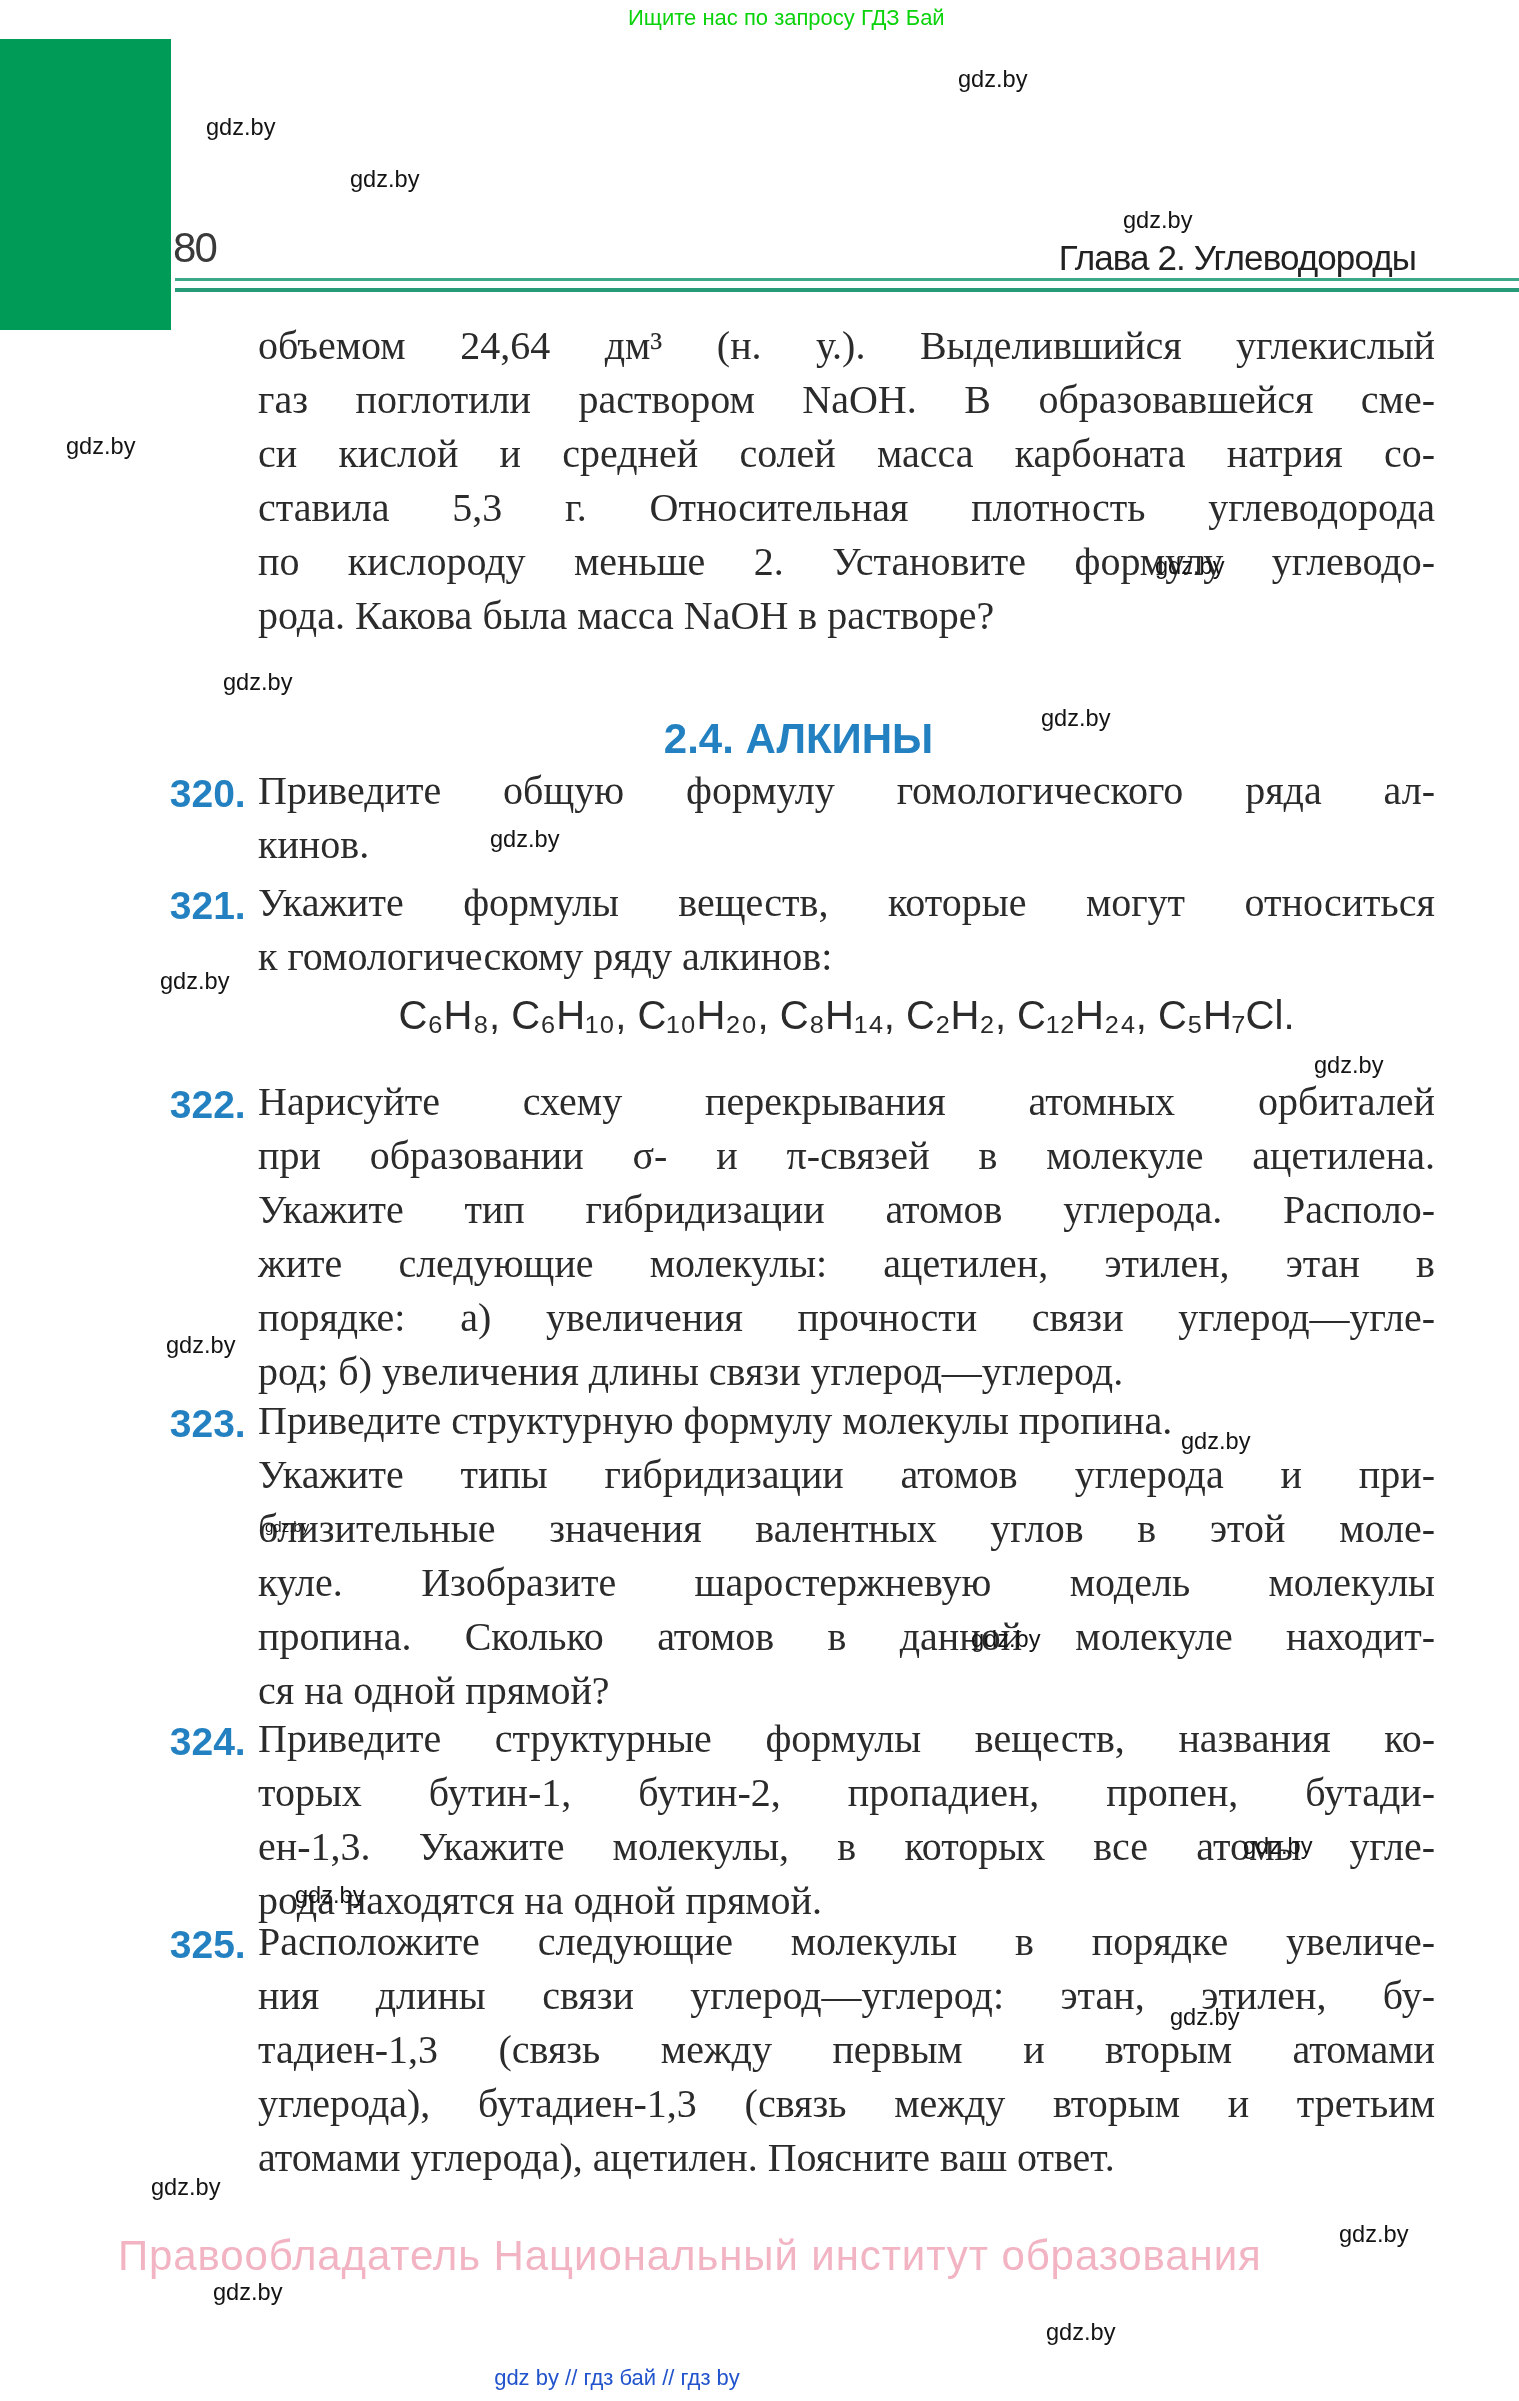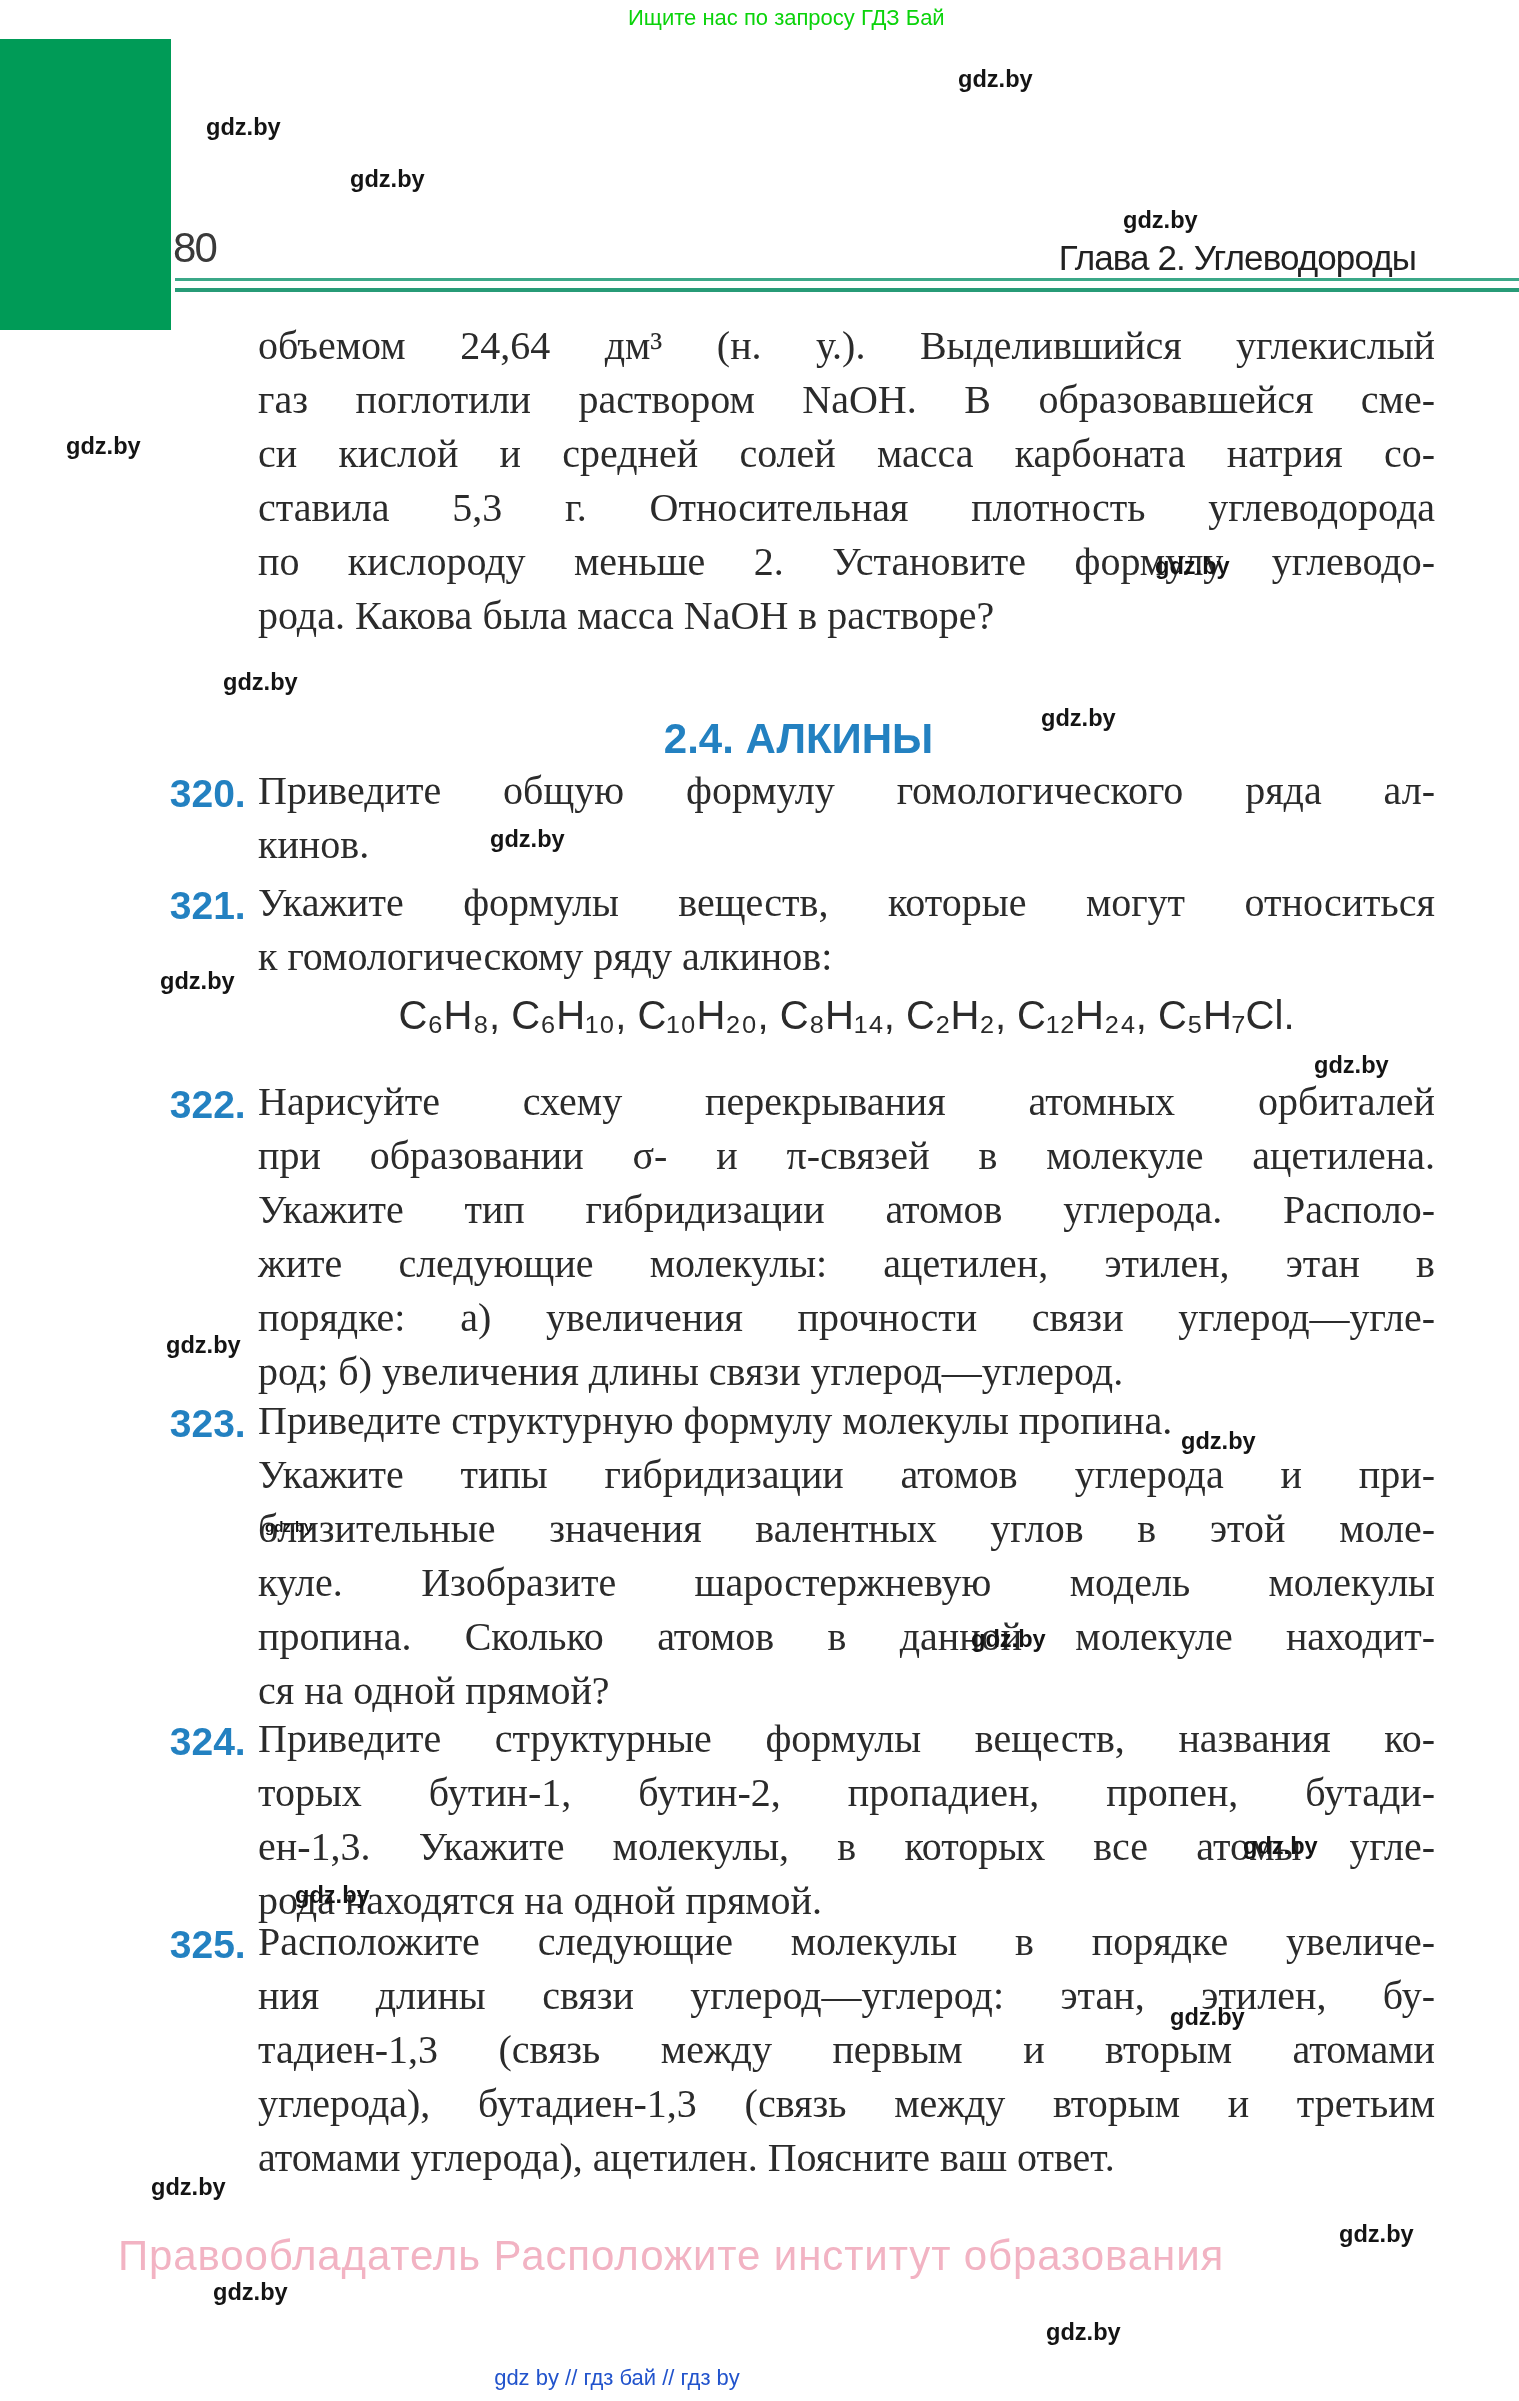--- a/index.html
+++ b/index.html
@@ -33,21 +33,21 @@
 
   .prob{position:absolute;left:258px;width:1177px;font-size:40px;line-height:54px;}
   .pnum{position:absolute;right:calc(100% + 12.3px);top:2.6px;white-space:nowrap;
         font-family:"Liberation Sans",sans-serif;font-weight:bold;font-size:39px;color:#2381C1;}
 
   .formula-line{position:absolute;left:258px;top:985px;width:1177px;text-align:center;
         font-family:Liberation Sans, sans-serif;font-size:40px;line-height:61px;color:#2b2b2b;}
 
   
   .wm{position:absolute;font-family:"Liberation Sans",sans-serif;font-size:23.6px;color:#141414;
-      white-space:nowrap;font-weight:bold;}
+      white-space:nowrap;}
   .wm-sm{font-size:15px;}
 
   
   .footer-copyright{position:absolute;left:118px;top:2232px;font-family:"Liberation Sans",sans-serif;
       font-size:42px;letter-spacing:0.9px;color:#F2B3C3;white-space:nowrap;}
   .footer-links{position:absolute;left:0;top:2365px;width:1234px;text-align:center;
       font-family:"Liberation Sans",sans-serif;font-size:22px;color:#2153CC;}
   .footer-links span{cursor:pointer;}
 </style>
 </head>
@@ -140,19 +140,19 @@
   <span class="wm" style="left:1181px;top:1428px">gdz.by</span>
   <span class="wm" style="left:971px;top:1626px">gdz.by</span>
   <span class="wm" style="left:295px;top:1882px">gdz.by</span>
   <span class="wm" style="left:1243px;top:1833px">gdz.by</span>
   <span class="wm" style="left:1170px;top:2004px">gdz.by</span>
   <span class="wm" style="left:151px;top:2174px">gdz.by</span>
   <span class="wm" style="left:1339px;top:2221px">gdz.by</span>
   <span class="wm" style="left:213px;top:2279px">gdz.by</span>
   <span class="wm" style="left:1046px;top:2319px">gdz.by</span>
 
-  <div class="footer-copyright">Правообладатель Расположите институт образования</div>
+  <div class="footer-copyright">Правообладатель Национальный институт образования</div>
   <div class="footer-links">
     <span>gdz by  //  гдз бай  //  гдз by</span>
   </div>
 
 </div>
 
 
 </body></html>

